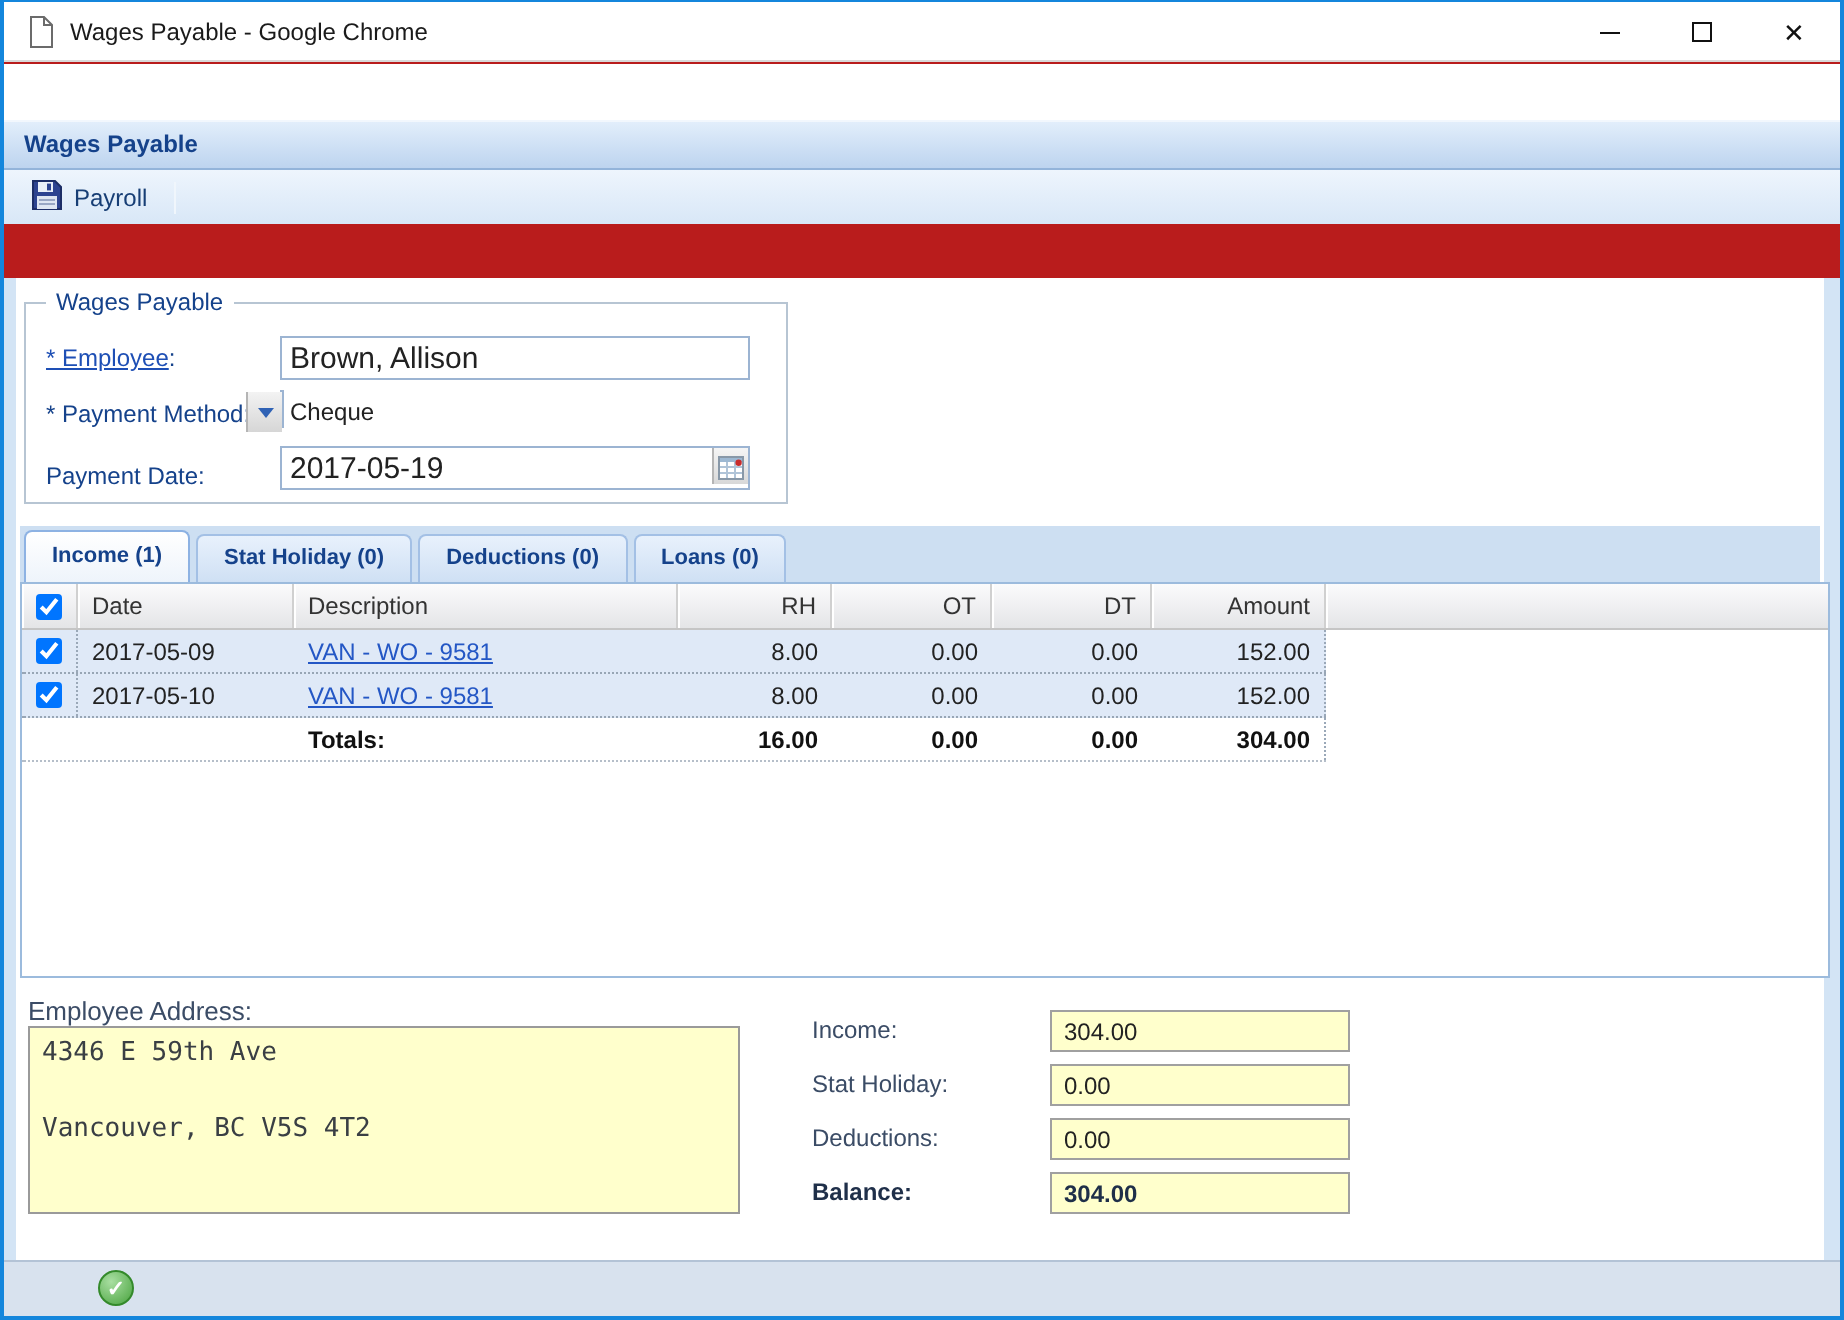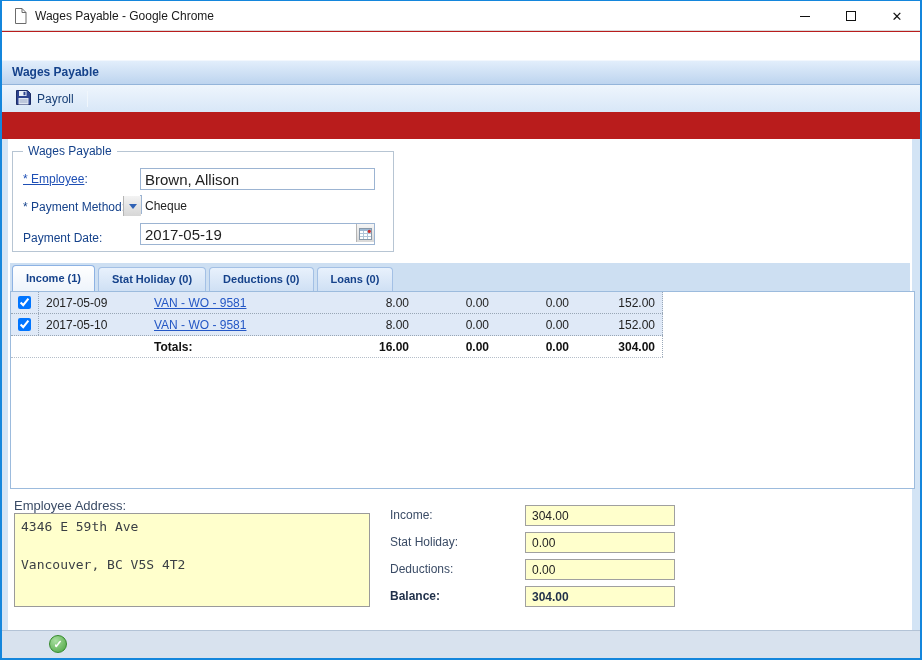--- a/index.html
+++ b/index.html
@@ -67,21 +67,21 @@
   .g-row .c-cb { border-right:1px dotted #9aa8b8; }
   .g-row .c-amt, .g-trow .c-amt { border-right:1px dotted #9aa8b8; }
   .g-link { color:#2457c5; text-decoration:underline; cursor:pointer; }
   .bold { font-weight:bold; color:#111; }
   .g-cbx { width:13px; height:13px; }
   
   .addr-label { position:absolute; left:6px; top:359px; font-size:13px; color:#3b4c66; }
   .addr-box { position:absolute; left:6px; top:374px; width:356px; height:94px; background:#ffffcc; border:1px solid #9a9a9a; resize:none; font-family:"DejaVu Sans Mono", monospace; font-size:13px; line-height:19px; color:#3a3f44; padding:3px 6px; outline:none; }
   .sumrow { position:absolute; left:382px; width:290px; height:21px; }
   .sum-1 { top:366px; } .sum-2 { top:393px; } .sum-3 { top:420px; } .sum-4 { top:447px; }
-  .sum-label { position:absolute; left:0; top:0; line-height:21px; font-size:12px; color:#3b4c66; }
+  .sum-label { position:absolute; left:16px; top:0; line-height:21px; font-size:12px; color:#3b4c66; }
   .sum-field { position:absolute; left:135px; top:0; width:150px; height:21px; background:#ffffcc; border:1px solid #a0a0a0; font-family:"Liberation Sans",sans-serif; font-size:12px; color:#222; padding:0 6px; }
   .sum-4 .sum-label, .sum-4 .sum-field { font-weight:bold; color:#1f2f49; }
   
   .footer { position:absolute; left:0; right:0; bottom:0; height:28px; background:#d8e2ee; border-top:1px solid #b3c3d6; }
   .ok-icon { position:absolute; left:47px; top:4px; width:18px; height:18px; border-radius:50%; background:radial-gradient(circle at 35% 30%, #a9dfa2, #49a33e); border:1px solid #348a2b; color:#fff; font-size:11px; font-weight:bold; display:flex; align-items:center; justify-content:center; }
 </style>
 </head>
 <body>
 
 <div class="window">
@@ -174,20 +174,32 @@
       </div>
 
       <div class="tabstrip">
         <div class="tab active">Income (1)</div>
         <div class="tab">Stat Holiday (0)</div>
         <div class="tab">Deductions (0)</div>
         <div class="tab">Loans (0)</div>
       </div>
 
       <div class="grid">
+        <div class="g-head">
+          <div class="g-hcell c-cb">
+              <input type="checkbox" class="g-cbx" checked="checked" style="">
+            </div>
+          <div class="g-hcell c-date">Date</div>
+          <div class="g-hcell c-desc">Description</div>
+          <div class="g-hcell c-rh num">RH</div>
+          <div class="g-hcell c-ot num">OT</div>
+          <div class="g-hcell c-dt num">DT</div>
+          <div class="g-hcell c-amt num">Amount</div>
+          <div class="g-hcell c-fill"></div>
+        </div>
 
         <div class="g-row">
           <div class="g-cell c-cb">
               <input type="checkbox" class="g-cbx" checked="checked" style="">
             </div>
           <div class="g-cell c-date">2017-05-09</div>
           <div class="g-cell c-desc">
               <span class="g-link">VAN - WO - 9581</span>
             </div>
           <div class="g-cell c-rh num">8.00</div>

